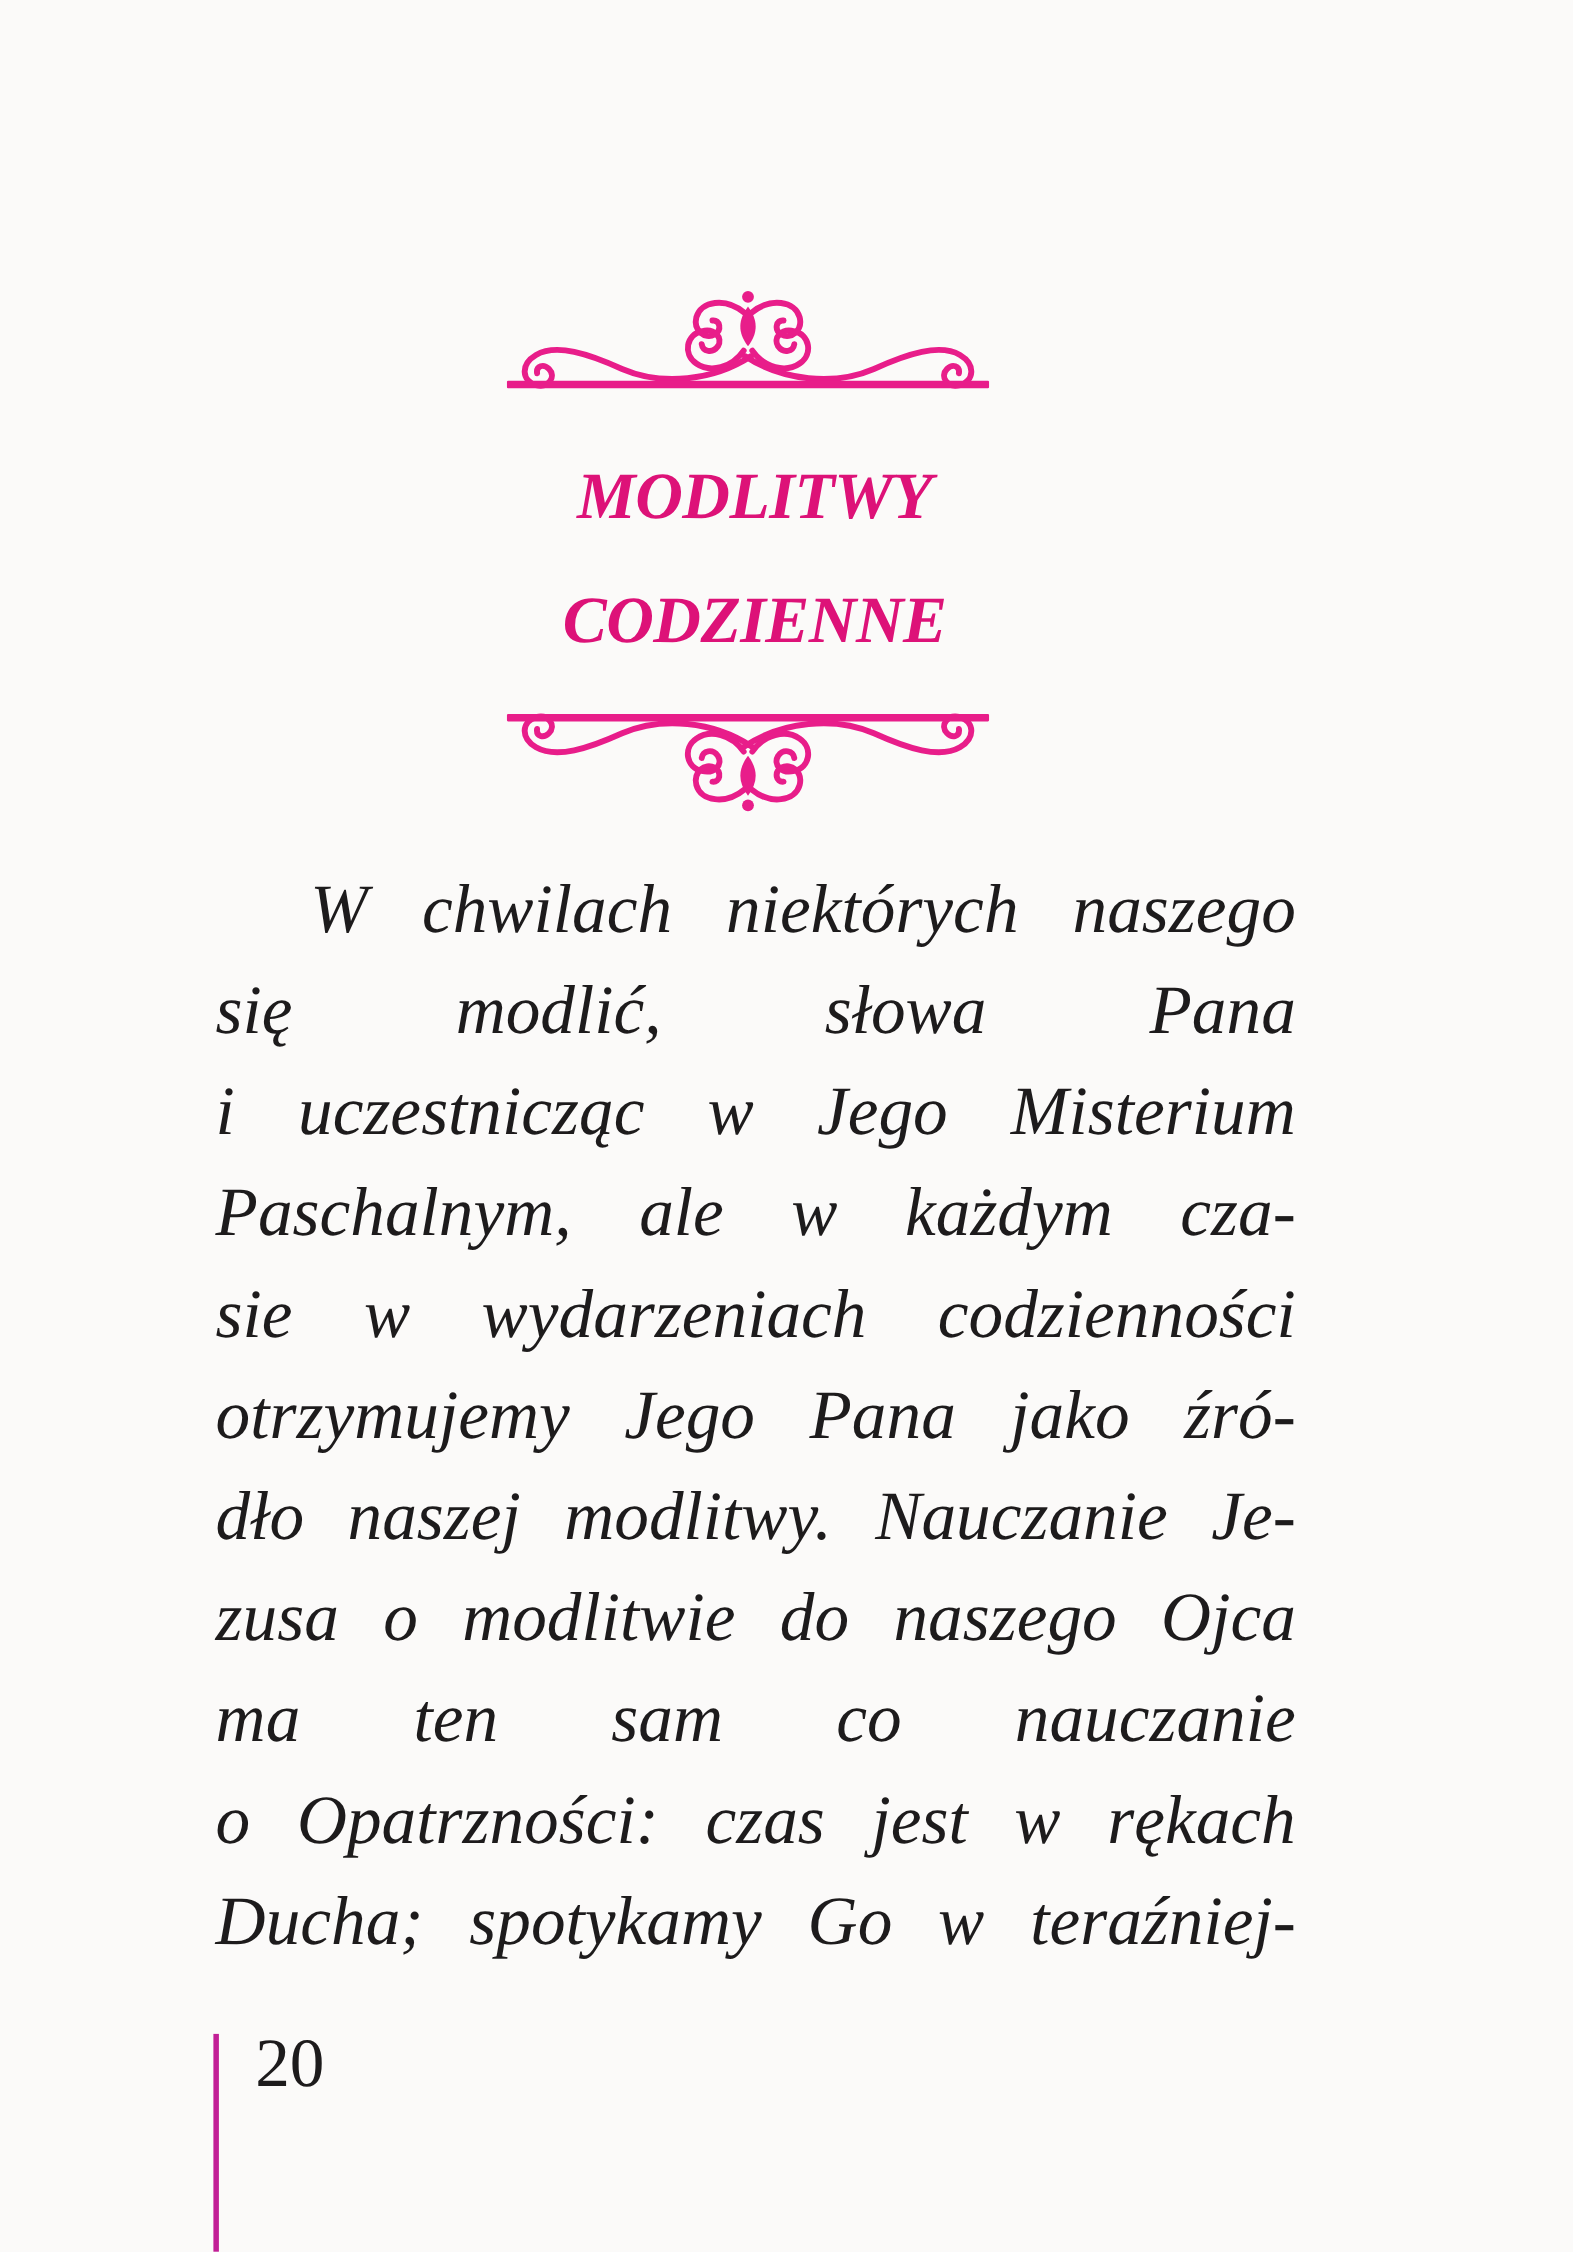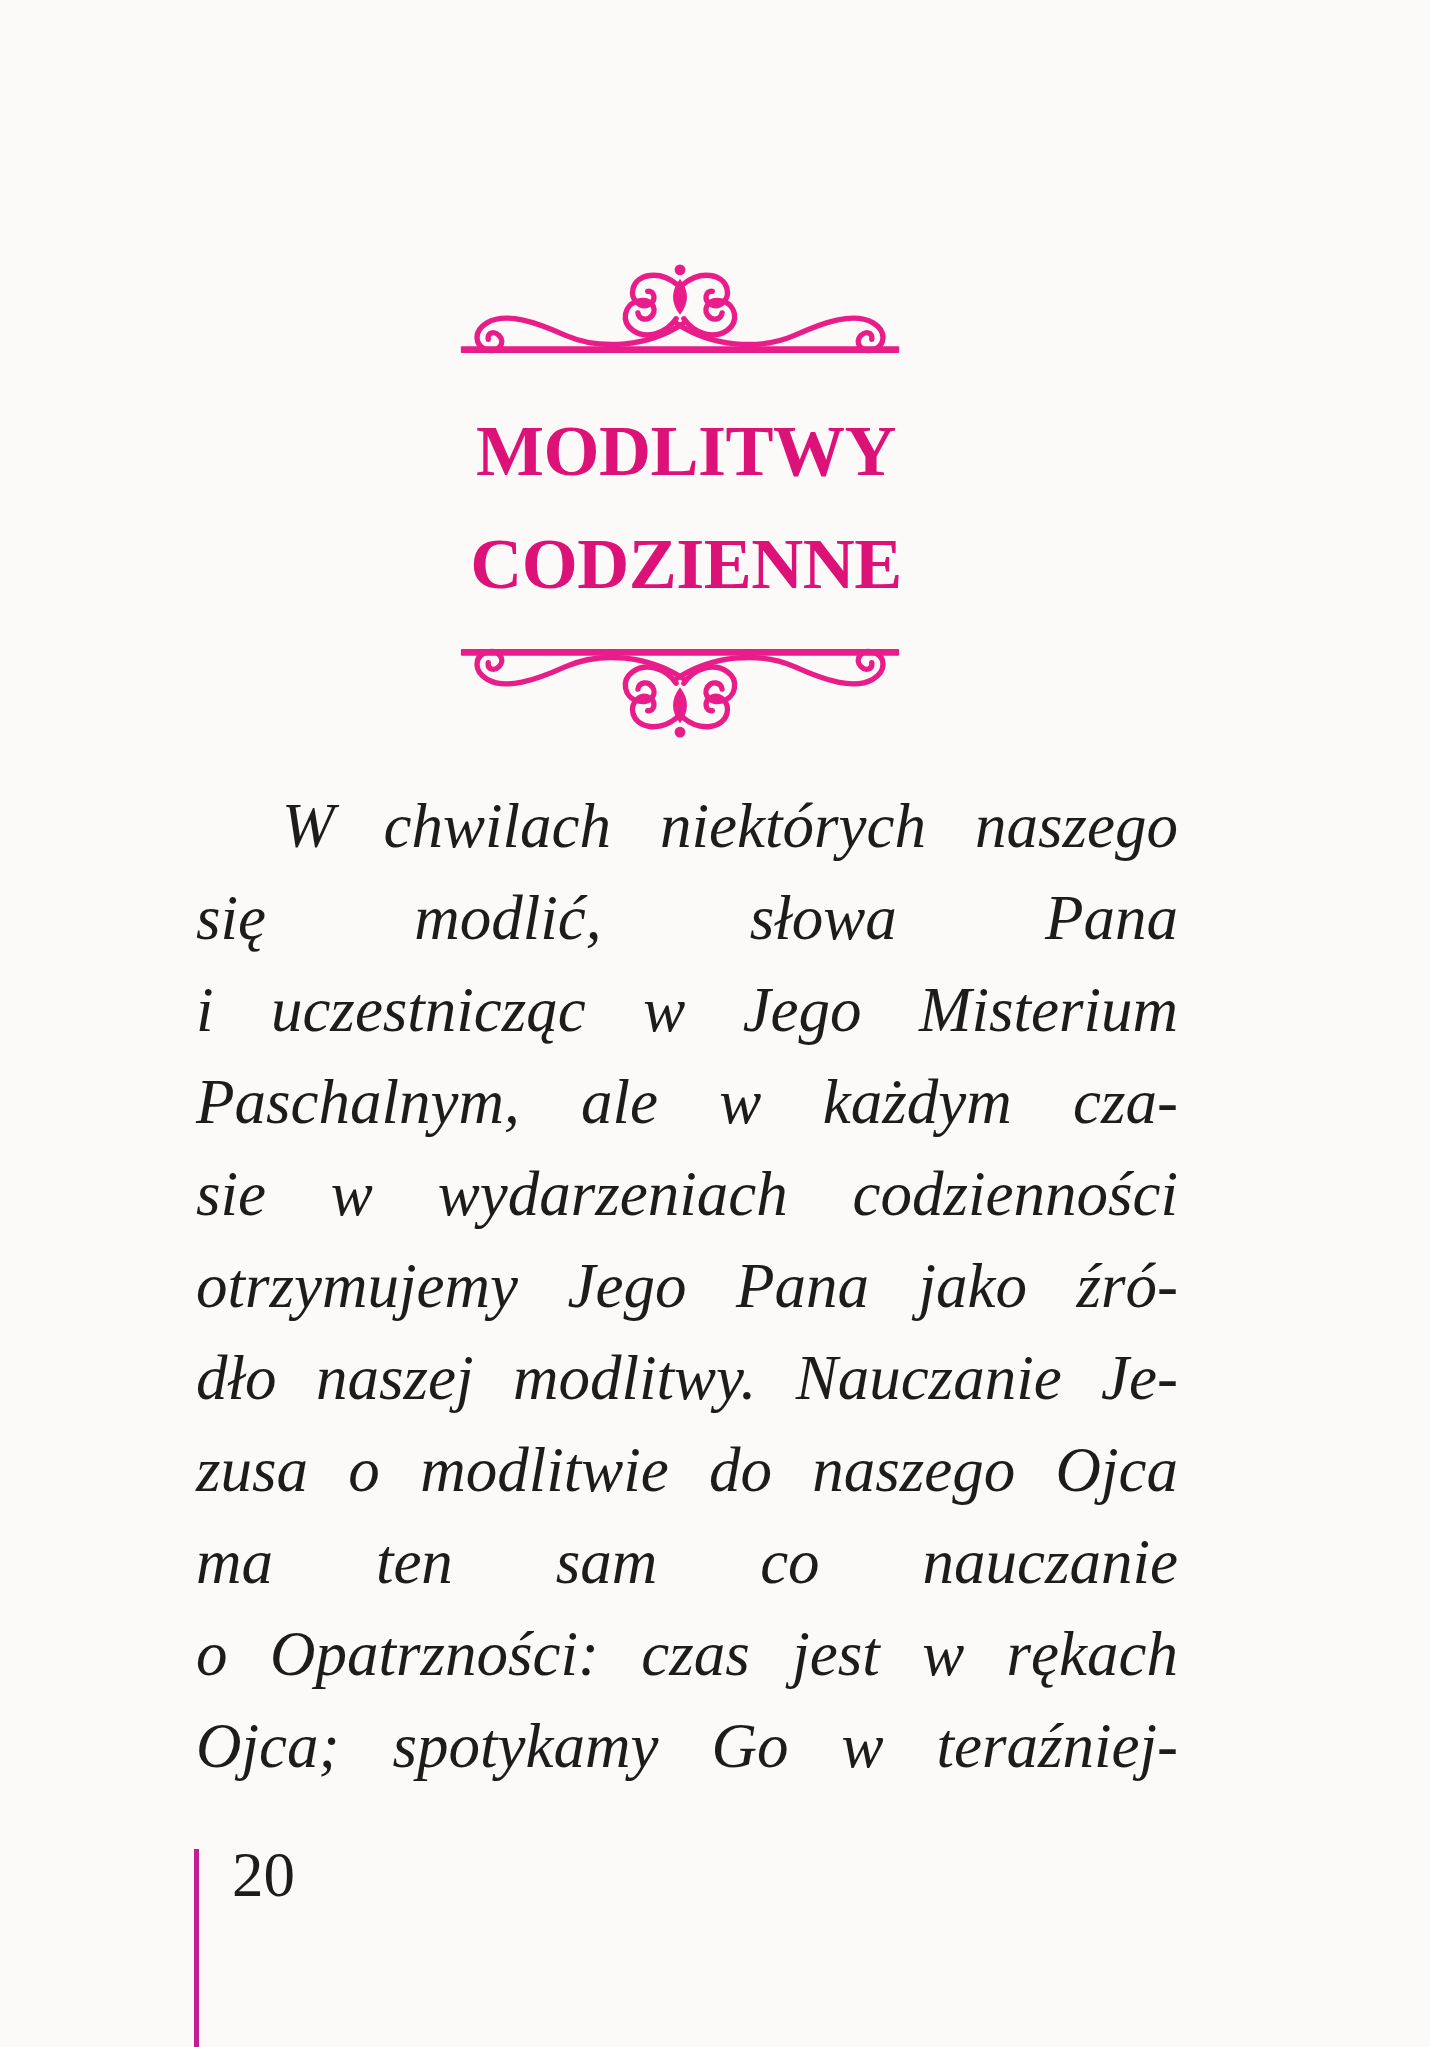--- a/index.html
+++ b/index.html
@@ -15,22 +15,22 @@
   .page{position:absolute;inset:0;}
 
   .ornament{position:absolute;left:455px;width:450px;height:92px;}
   .ornament-top{top:262px;}
   .ornament-bottom{top:648px;}
   .stk{fill:none;stroke:var(--orn,#e81d8a);stroke-width:5.5;stroke-linecap:round;}
   .fil{fill:var(--orn,#e81d8a);stroke:none;}
 
   .title{
     position:absolute;left:195px;top:395px;width:982px;margin:0;
-    text-align:center;font-weight:bold;font-size:72px;line-height:113px;
-    letter-spacing:-0.5px;color:var(--title,#dd1278);
+    text-align:center;font-weight:bold;font-size:60px;line-height:113px;
+    letter-spacing:-0.5px;color:var(--title,#dd1278);font-style:italic;
   }
   .title span{display:block;}
 
   .body-text{
     position:absolute;left:196px;top:780px;width:982px;
     font-style:italic;font-size:63px;line-height:92px;
   }
   .bline{display:flex;justify-content:space-between;height:92px;white-space:nowrap;}
   .bline.indent{padding-left:86px;}
 
@@ -147,21 +147,21 @@
       </div>
       <div class="bline">
         <span>o</span>
         <span>Opatrzności:</span>
         <span>czas</span>
         <span>jest</span>
         <span>w</span>
         <span>rękach</span>
       </div>
       <div class="bline">
-        <span>Ojca;</span>
+        <span>Ducha;</span>
         <span>spotykamy</span>
         <span>Go</span>
         <span>w</span>
         <span>teraźniej-</span>
       </div>
     </div>
 
   <div class="page-number">20</div>
 
   <div class="margin-line"></div>

